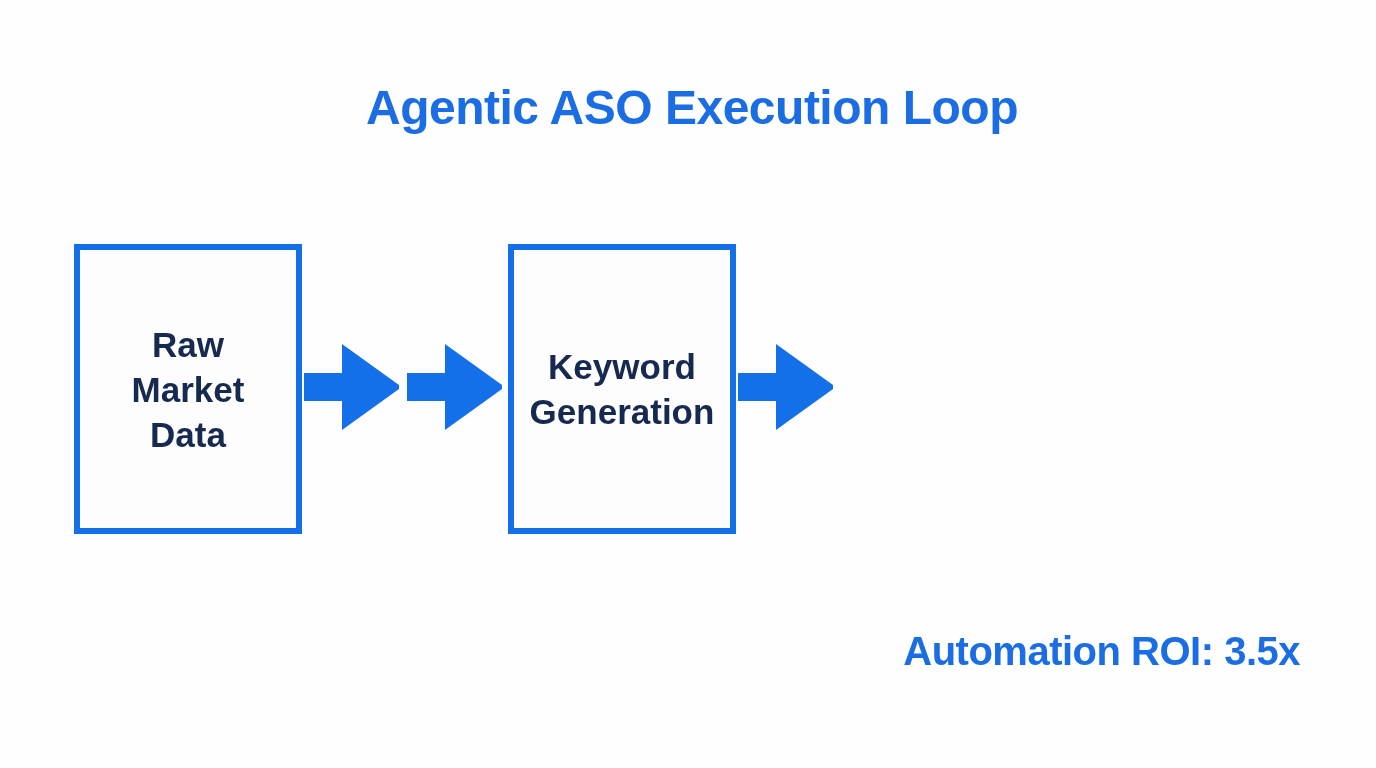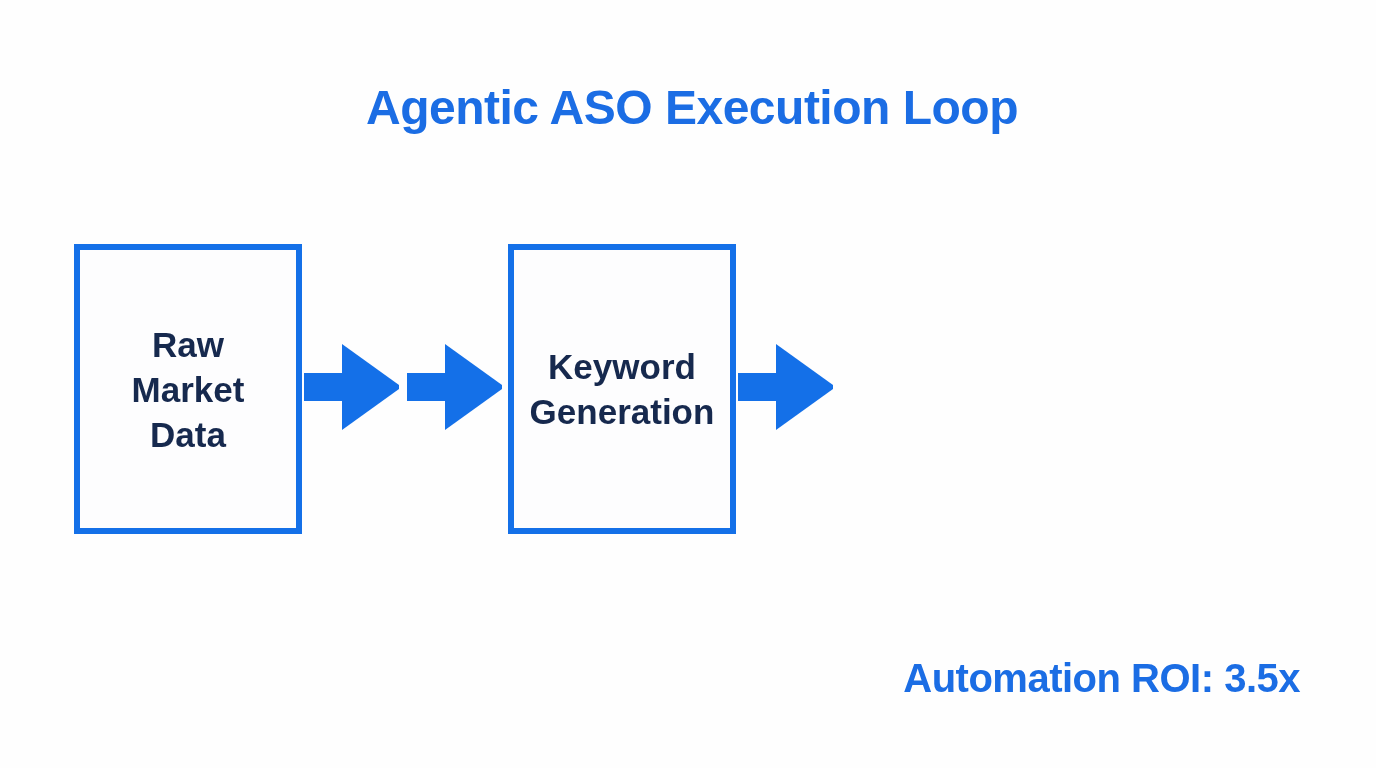--- a/index.html
+++ b/index.html
@@ -72,21 +72,21 @@
   .arrow-head {
     flex: 0 0 auto;
     width: 0;
     height: 0;
     border-top: 41px solid transparent;
     border-bottom: 41px solid transparent;
     border-left: 57px solid var(--accent-blue);
   }
   .roi-label {
     position: absolute;
-    top: 650px;
+    top: 623px;
     right: 78px;
     font-size: 40px;
     font-weight: 800;
     letter-spacing: -0.5px;
     color: var(--title-blue);
   }
 </style>
 </head>
 <body>
 

